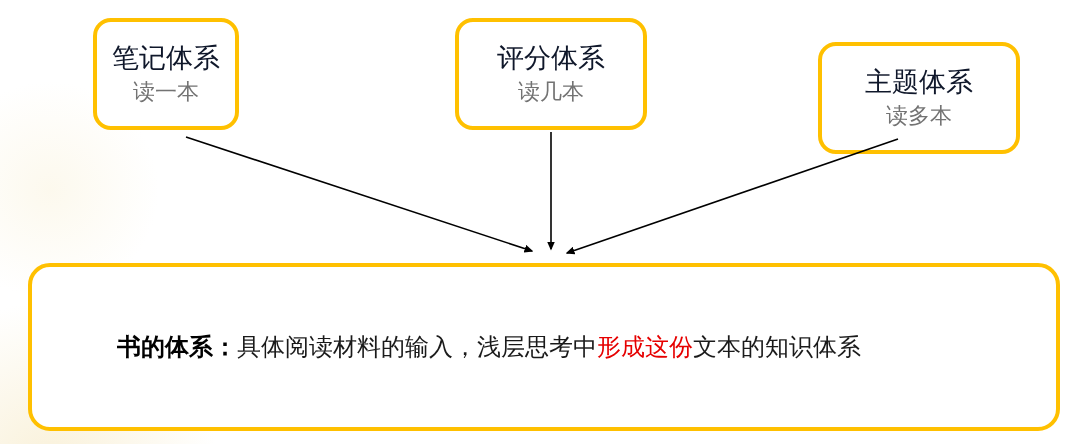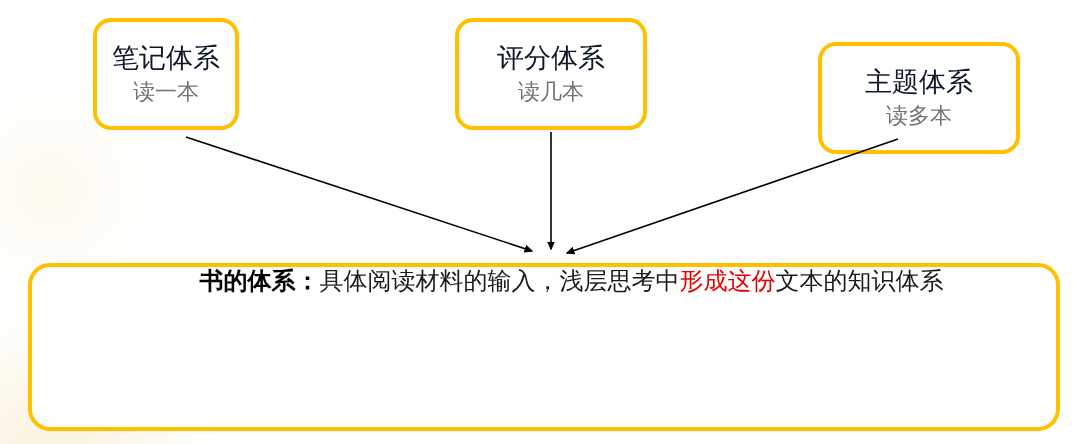--- a/index.html
+++ b/index.html
@@ -77,21 +77,21 @@
     position: absolute;
     left: 28px;
     top: 263px;
     width: 1032px;
     height: 168px;
     background: #ffffff;
     border: 4px solid var(--accent, #FFC000);
     border-radius: 22px;
     box-sizing: border-box;
     display: flex;
-    flex-direction: row;
+    flex-direction: column;
     justify-content: center;
     padding-left: 85px;
     padding-right: 30px;
   }
   .text-line {
     font-size: 24px;
     line-height: 1.2;
     white-space: nowrap;
   }
   .text-line .line-label {

